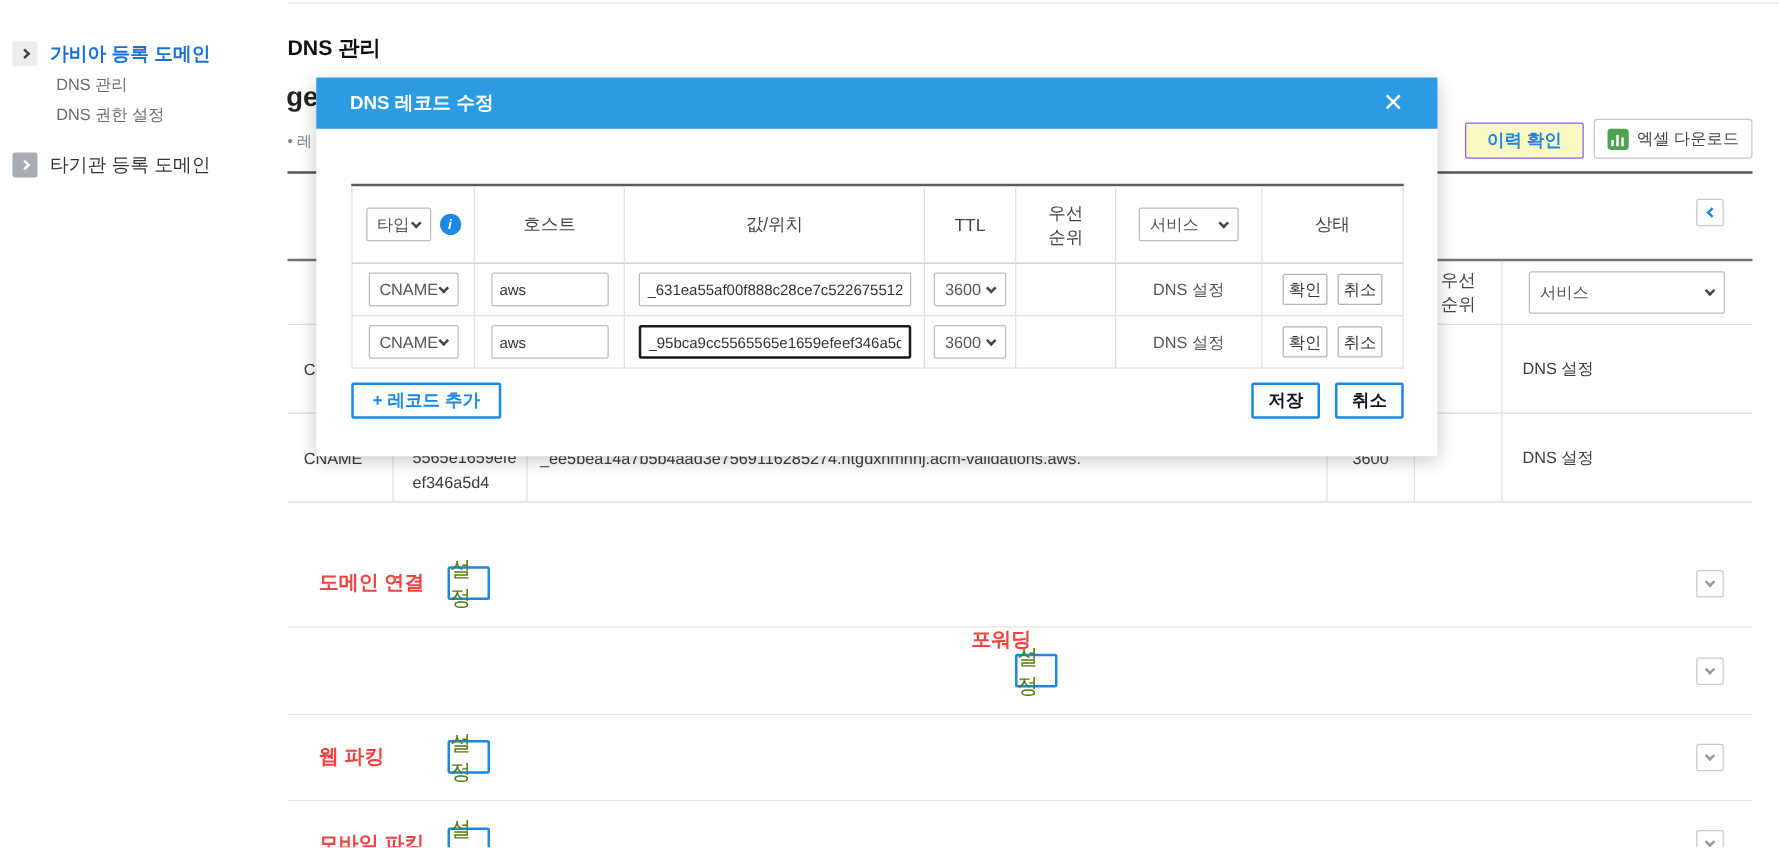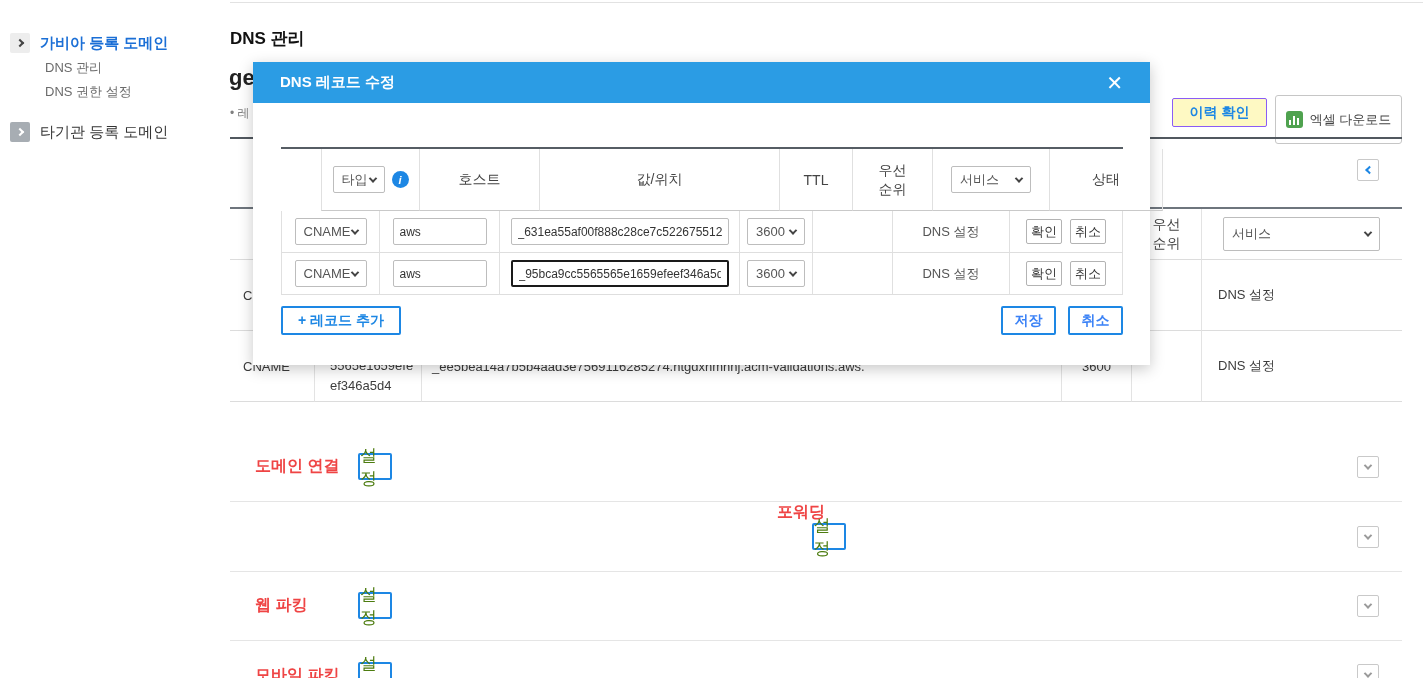--- a/index.html
+++ b/index.html
@@ -29,21 +29,21 @@
   .side-sub.s1 { top:59px; }
   .side-sub.s2 { top:83px; }
 
   
   .page-title { position:absolute; left:230px; top:27px; font-size:17px; font-weight:bold; color:#111; }
   .domain-name { position:absolute; left:229px; top:65px; font-size:22px; font-weight:bold; color:#222; }
   .note { position:absolute; left:230px; top:105px; font-size:12px; color:#808080; }
   .btn-history { position:absolute; left:1172px; top:98px; width:95px; height:29px;
     border:1px solid #8b5cf6; border-radius:2px; background:#fef9c3; color:#1d87e4;
     font-size:14px; font-weight:bold; display:flex; align-items:center; justify-content:center; cursor:pointer; }
-  .btn-excel { position:absolute; left:1275px; top:95px; width:127px; height:49px;
+  .btn-excel { position:absolute; left:1275px; top:95px; width:127px; height:32px;
     border:1px solid #c6c6c6; border-radius:3px; background:#fff; color:#444;
     font-size:13px; display:flex; align-items:center; justify-content:center; gap:7px; cursor:pointer; }
   .excel-icon { width:17px; height:17px; background:#4fa24f; border-radius:3px;
     display:flex; align-items:flex-end; justify-content:center; gap:2px; padding-bottom:3px; }
   .excel-icon i { display:block; width:2px; background:#fff; }
   .excel-icon i.b1 { height:5px; } .excel-icon i.b2 { height:9px; } .excel-icon i.b3 { height:7px; }
 
   .panel-topline { position:absolute; left:230px; top:137px; width:1172px; border-top:2px solid #51585f; }
   .sq-btn { width:22px; height:22px; border:1px solid #c9c9c9; border-radius:2px; background:#fff;
     display:flex; align-items:center; justify-content:center; cursor:pointer; }
@@ -78,21 +78,21 @@
 
   
   .modal { position:absolute; left:253px; top:62px; width:897px; height:303px; background:#fff; z-index:5;
     box-shadow:0 4px 14px rgba(0,0,0,0.22); }
   .modal-head { height:41px; background:#2b9ce4; display:flex; align-items:center; padding:0 27px; }
   .modal-title { font-size:15px; font-weight:bold; color:#fff; }
   .modal-close { margin-left:auto; color:#fff; font-size:20px; line-height:1; cursor:pointer; font-weight:normal; }
   .modal-body { padding:44px 27px 0 28px; }
   .mtable { width:842px; border-top:2px solid #565d64; }
   .mrow { display:grid; grid-template-columns:99px 120px 240px 73px 80px 117px 113px; }
-  .mrow.head { height:62px;margin-left:40px; }
+  .mrow.head { height:62px; }
   .mrow.data { height:42px; }
   .mcell { display:flex; align-items:center; justify-content:center; border-right:1px solid #e0e0e0; font-size:14px; color:#444; overflow:visible; }
   .mcell.first { border-left:1px solid #e0e0e0; }
   .mrow.head .mcell { border-bottom:1px solid #c9c9c9; }
   .mrow.data .mcell { border-bottom:1px solid #dedede; }
   .hdr-two { width:34px; line-height:1.35; text-align:center; }
   .sel-type { width:52px; height:27px; }
   .sel-cname { width:72px; height:27px; }
   .sel-ttl { width:58px; height:27px; }
   .sel-service { width:80px; height:27px; }
@@ -105,21 +105,21 @@
   .inp.focused { border:2px solid #1a1a1a; }
   .mini-btn { width:36px; height:25px; border:1px solid #b3b3b3; border-radius:2px; background:#fff;
     font-size:13px; color:#333; display:flex; align-items:center; justify-content:center; cursor:pointer; }
   .status-btns { display:flex; gap:8px; }
   .svc-text { font-size:13px; color:#555; }
   .mfooter { width:842px; margin-top:11px; display:flex; justify-content:space-between; }
   .btn-add { height:29px; padding:0 15px; border:2px solid #1d87e4; border-radius:2px; background:#fff;
     color:#1d87e4; font-size:14px; font-weight:bold; display:flex; align-items:center; cursor:pointer; }
   .foot-right { display:flex; gap:12px; }
   .btn-save, .btn-mcancel { width:55px; height:29px; border:2px solid #1d87e4; border-radius:2px; background:#fff;
-    color:#3b82f6; font-size:14px; font-weight:bold; display:flex; align-items:center; justify-content:center; cursor:pointer; }
+    color:#0f172a; font-size:14px; font-weight:bold; display:flex; align-items:center; justify-content:center; cursor:pointer; }
 </style>
 </head>
 <body>
 
 <div class="screen">
   <div class="top-line"></div>
 
   <aside class="sidebar">
     <div class="side-item first">
       <span class="chev-box light">

